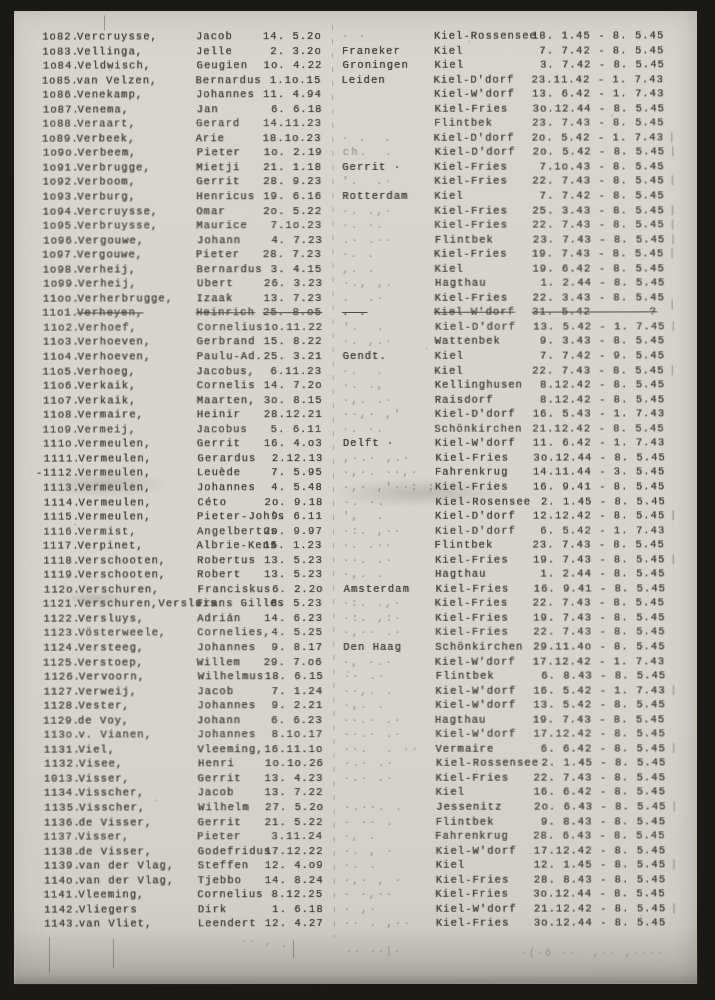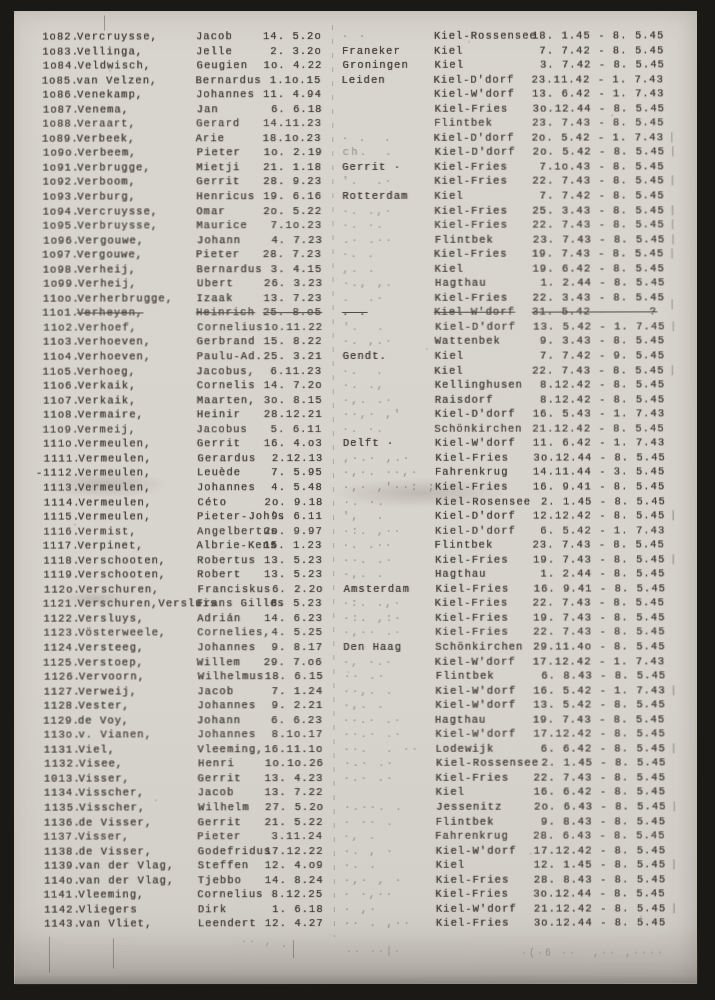--- a/index.html
+++ b/index.html
@@ -95,21 +95,21 @@
           <div class="row"><span class="c-num">1121.</span><span class="c-sur">Verschuren,Versluis</span><span class="c-first">Frans Gilles</span><span class="c-birth"> 8. 5.23</span><span class="c-org smudge">·:. .,·</span><span class="c-loc">Kiel-Fries</span><span class="c-per">22. 7.43 - 8. 5.45</span></div>
           <div class="row"><span class="c-num">1122.</span><span class="c-sur">Versluys,</span><span class="c-first">Adrián</span><span class="c-birth">14. 6.23</span><span class="c-org smudge">·:. ,:·</span><span class="c-loc">Kiel-Fries</span><span class="c-per">19. 7.43 - 8. 5.45</span></div>
           <div class="row"><span class="c-num">1123.</span><span class="c-sur">Vösterweele,</span><span class="c-first">Cornelies,</span><span class="c-birth"> 4. 5.25</span><span class="c-org smudge">·,·· .·</span><span class="c-loc">Kiel-Fries</span><span class="c-per">22. 7.43 - 8. 5.45</span></div>
           <div class="row"><span class="c-num">1124.</span><span class="c-sur">Versteeg,</span><span class="c-first">Johannes</span><span class="c-birth"> 9. 8.17</span><span class="c-org">Den Haag</span><span class="c-loc">Schönkirchen</span><span class="c-per">29.11.4o - 8. 5.45</span></div>
           <div class="row"><span class="c-num">1125.</span><span class="c-sur">Verstoep,</span><span class="c-first">Willem</span><span class="c-birth">29. 7.o6</span><span class="c-org smudge">·, ·.·</span><span class="c-loc">Kiel-W'dorf</span><span class="c-per">17.12.42 - 1. 7.43</span></div>
           <div class="row"><span class="c-num">1126.</span><span class="c-sur">Vervoorn,</span><span class="c-first">Wilhelmus</span><span class="c-birth">18. 6.15</span><span class="c-org smudge">·· .·</span><span class="c-loc">Flintbek</span><span class="c-per"> 6. 8.43 - 8. 5.45</span></div>
           <div class="row"><span class="c-num">1127.</span><span class="c-sur">Verweij,</span><span class="c-first">Jacob</span><span class="c-birth"> 7. 1.24</span><span class="c-org smudge">··,. .</span><span class="c-loc">Kiel-W'dorf</span><span class="c-per">16. 5.42 - 1. 7.43</span><span class="c-tick">|</span></div>
           <div class="row"><span class="c-num">1128.</span><span class="c-sur">Vester,</span><span class="c-first">Johannes</span><span class="c-birth"> 9. 2.21</span><span class="c-org smudge">·,. .</span><span class="c-loc">Kiel-W'dorf</span><span class="c-per">13. 5.42 - 8. 5.45</span></div>
           <div class="row"><span class="c-num">1129.</span><span class="c-sur">de Voy,</span><span class="c-first">Johann</span><span class="c-birth"> 6. 6.23</span><span class="c-org smudge">··.· .·</span><span class="c-loc">Hagthau</span><span class="c-per">19. 7.43 - 8. 5.45</span></div>
           <div class="row"><span class="c-num">113o.</span><span class="c-sur">v. Vianen,</span><span class="c-first">Johannes</span><span class="c-birth"> 8.1o.17</span><span class="c-org smudge">··.· .·</span><span class="c-loc">Kiel-W'dorf</span><span class="c-per">17.12.42 - 8. 5.45</span></div>
-          <div class="row"><span class="c-num">1131.</span><span class="c-sur">Viel,</span><span class="c-first">Vleeming,</span><span class="c-birth">16.11.1o</span><span class="c-org smudge">··.  . ··</span><span class="c-loc">Lodewijk</span><span class="c-per"> 6. 6.42 - 8. 5.45</span><span class="c-tick">|</span></div>
+          <div class="row"><span class="c-num">1131.</span><span class="c-sur">Viel,</span><span class="c-first">Vleeming,</span><span class="c-birth">16.11.1o</span><span class="c-org smudge">··.  . ··</span><span class="c-loc">Vermaire</span><span class="c-per"> 6. 6.42 - 8. 5.45</span><span class="c-tick">|</span></div>
           <div class="row"><span class="c-num">1132.</span><span class="c-sur">Visee,</span><span class="c-first">Henri</span><span class="c-birth">1o.1o.26</span><span class="c-org smudge">·.· .·</span><span class="c-loc">Kiel-Rossensee</span><span class="c-per"> 2. 1.45 - 8. 5.45</span></div>
           <div class="row"><span class="c-num">1013.</span><span class="c-sur">Visser,</span><span class="c-first">Gerrit</span><span class="c-birth">13. 4.23</span><span class="c-org smudge">·.· .·</span><span class="c-loc">Kiel-Fries</span><span class="c-per">22. 7.43 - 8. 5.45</span></div>
           <div class="row"><span class="c-num">1134.</span><span class="c-sur">Visscher,</span><span class="c-first">Jacob</span><span class="c-birth">13. 7.22</span><span class="c-org"></span><span class="c-loc">Kiel</span><span class="c-per">16. 6.42 - 8. 5.45</span></div>
           <div class="row"><span class="c-num">1135.</span><span class="c-sur">Visscher,</span><span class="c-first">Wilhelm</span><span class="c-birth">27. 5.2o</span><span class="c-org smudge">·.··. .</span><span class="c-loc">Jessenitz</span><span class="c-per">2o. 6.43 - 8. 5.45</span><span class="c-tick">|</span></div>
           <div class="row"><span class="c-num">1136.</span><span class="c-sur">de Visser,</span><span class="c-first">Gerrit</span><span class="c-birth">21. 5.22</span><span class="c-org smudge">· ·· .</span><span class="c-loc">Flintbek</span><span class="c-per"> 9. 8.43 - 8. 5.45</span></div>
           <div class="row"><span class="c-num">1137.</span><span class="c-sur">Visser,</span><span class="c-first">Pieter</span><span class="c-birth"> 3.11.24</span><span class="c-org smudge">·, .</span><span class="c-loc">Fahrenkrug</span><span class="c-per">28. 6.43 - 8. 5.45</span></div>
           <div class="row"><span class="c-num">1138.</span><span class="c-sur">de Visser,</span><span class="c-first">Godefridus</span><span class="c-birth">17.12.22</span><span class="c-org smudge">·. , ·</span><span class="c-loc">Kiel-W'dorf</span><span class="c-per">17.12.42 - 8. 5.45</span></div>
           <div class="row"><span class="c-num">1139.</span><span class="c-sur">van der Vlag,</span><span class="c-first">Steffen</span><span class="c-birth">12. 4.o9</span><span class="c-org smudge">·. .</span><span class="c-loc">Kiel</span><span class="c-per">12. 1.45 - 8. 5.45</span><span class="c-tick">|</span></div>
           <div class="row"><span class="c-num">114o.</span><span class="c-sur">van der Vlag,</span><span class="c-first">Tjebbo</span><span class="c-birth">14. 8.24</span><span class="c-org smudge">·,· , ·</span><span class="c-loc">Kiel-Fries</span><span class="c-per">28. 8.43 - 8. 5.45</span></div>
           <div class="row"><span class="c-num">1141.</span><span class="c-sur">Vleeming,</span><span class="c-first">Cornelius</span><span class="c-birth"> 8.12.25</span><span class="c-org smudge">· ·,··</span><span class="c-loc">Kiel-Fries</span><span class="c-per">3o.12.44 - 8. 5.45</span></div>

